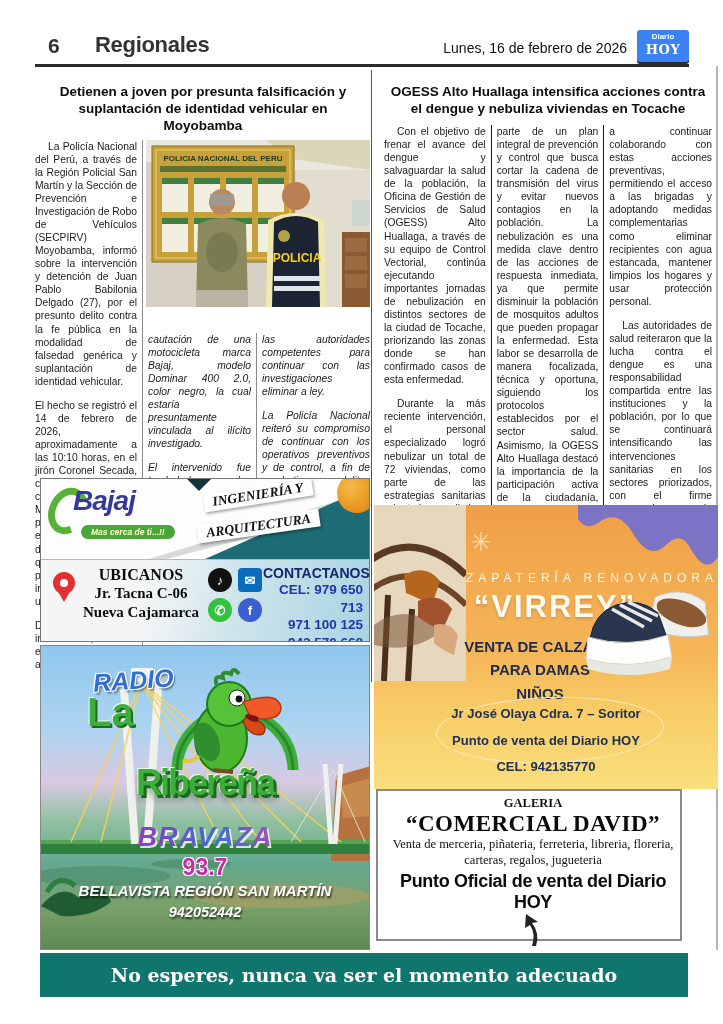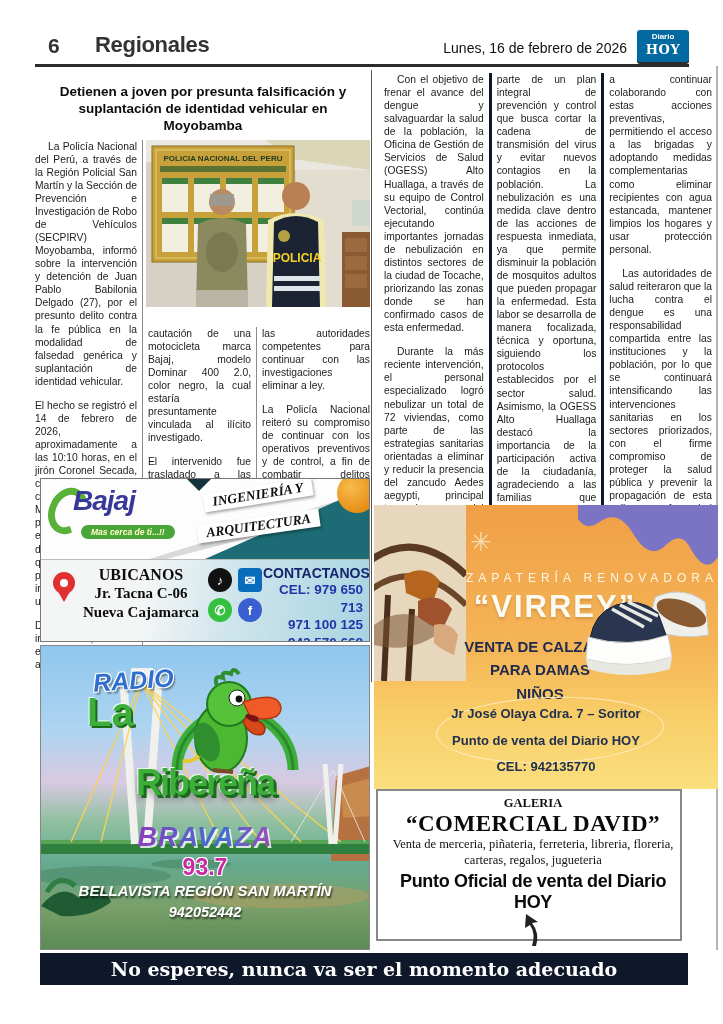--- a/index.html
+++ b/index.html
@@ -5,44 +5,44 @@
   * { margin:0; padding:0; box-sizing:border-box; }
   html,body { background:#ffffff; }
   body {
     width:723px; height:1024px; position:relative; overflow:hidden;
     font-family:"Liberation Sans", sans-serif; color:#1c1c1c;
   }
   
   .hdr-num { position:absolute; left:48px; top:34px; font-size:21px; font-weight:bold; color:#333; }
   .hdr-section { position:absolute; left:95px; top:32px; font-size:22px; font-weight:bold; color:#333; letter-spacing:-0.3px; }
   .hdr-date { position:absolute; right:96px; top:40px; font-size:14px; color:#111; }
-  .hoy-logo { position:absolute; left:637px; top:30px; width:52px; height:32px; background:#0369a1;
+  .hoy-logo { position:absolute; left:637px; top:30px; width:52px; height:32px; background:#3b82f6;
     border-radius:3px; text-align:center; box-shadow:0 2px 0 #2c2c2c; }
   .hoy-logo .small { font-size:8px; font-weight:bold; color:#fff; line-height:9px; padding-top:2px; }
   .hoy-logo .big { font-family:"DejaVu Serif", serif; font-size:13px; font-weight:bold; color:#fff; line-height:18px; letter-spacing:0.5px; }
   .hdr-rule { position:absolute; left:35px; top:64px; width:654px; height:3px; background:#2b2b2b; }
   .scan-edge { position:absolute; left:716px; top:66px; width:2px; height:884px; background:#777; opacity:0.55; }
 
   
   .articles { position:absolute; left:35px; top:70px; width:682px; display:flex; }
   .article { }
   .article-left { width:336px; }
   .article-right { width:346px; border-left:1px solid #555; padding-left:7px; }
   .headline { font-size:13.5px; font-weight:bold; text-align:center; line-height:1.25; color:#0d0d0d; padding:4px 6px 2px; min-height:42px;margin-top:10px; }
   .body-cols { display:flex; margin-top:3px; }
   .col { font-size:10.3px; line-height:1.27; text-align:justify; color:#1b1b1b; }
   .col p { margin-bottom:11px; }
   .indent { text-indent:13px; }
   .a-left-c1 { width:108px; padding-right:5px; border-right:1px solid #8a8a8a; }
   .a-left-rightblock { width:227px; }
-  .a-left-sub { display:flex; margin-top:16px; }
+  .a-left-sub { display:flex; margin-top:22px;font-style:italic; }
   .a-left-c2 { width:114px; padding:0 5px; border-right:1px solid #8a8a8a; }
   .a-left-c3 { width:113px; padding-left:5px; }
   .a-right-c { width:113px; padding:0 5px; }
-  .a-right-c1, .a-right-c2 { border-right:3px solid #0f172a; }
+  .a-right-c1, .a-right-c2 { border-right:1px solid #0f172a; }
 
   .news-photo { width:224px; height:167px; margin-left:3px; background:#cfc9bb; }
 
   
   .ad-sertel { position:absolute; left:40px; top:478px; width:330px; height:164px; border:1px solid #777; background:#fff; overflow:hidden; }
   .sertel-top { position:relative; width:100%; height:80px; background:#fdfdfd; }
   .sertel-teal { position:absolute; right:0; top:0; width:200px; height:80px;
     background:#1d6b74; clip-path:polygon(18% 100%, 100% 10%, 100% 100%); }
   .sertel-gray { position:absolute; right:0; top:0; width:220px; height:80px;
     background:#d9d9d9; clip-path:polygon(0 100%, 100% 15%, 100% 35%, 8% 100%); }
@@ -122,21 +122,21 @@
   
   .ad-david { position:absolute; left:376px; top:789px; width:306px; height:152px; border:2px solid #888; background:#fff; text-align:center;padding-left:8px; }
   .david-g { font-family:"Liberation Serif", serif; font-weight:bold; font-size:12.5px; margin-top:5px; color:#111; }
   .david-name { font-family:"Liberation Serif", serif; font-weight:bold; font-size:23px; color:#0a0a0a; letter-spacing:0.5px; }
   .david-desc { font-family:"Liberation Serif", serif; font-size:12.5px; color:#111; line-height:1.25; padding:0 4px; }
   .david-punto { font-weight:bold; font-size:18px; color:#0a0a0a; margin-top:3px; letter-spacing:-0.3px; }
   .david-arrow { height:34px; }
   .david-addr { font-weight:bold; font-size:12px; color:#0a0a0a; }
 
   
-  .footer-bar { position:absolute; left:40px; top:953px; width:648px; height:32px; background:#0f172a;
+  .footer-bar { position:absolute; left:40px; top:953px; width:648px; height:44px; background:#0f766e;
     display:flex; align-items:center; justify-content:center; }
   .footer-bar span { font-family:"DejaVu Serif", serif; font-weight:bold; font-size:19px; color:#fff; }
 </style>
 </head>
 <body>
 
 <div class="hdr-num">6</div>
 <div class="hdr-section">Regionales</div>
 <div class="hdr-date">Lunes, 16 de febrero de 2026</div>
 <div class="hoy-logo">
@@ -212,20 +212,21 @@
           <div class="col a-left-c3">
             <p>las autoridades competentes para continuar con las investigaciones eliminar a ley.</p>
             <p>La Policía Nacional reiteró su compromiso de continuar con los operativos preventivos y de control, a fin de combatir delitos relacionados con la adulteración y suplantación de identidad vehicular en la región.</p>
           </div>
         </div>
       </div>
     </div>
   </div>
 
   <div class="article article-right">
+    <div class="headline">OGESS Alto Huallaga intensifica acciones contra el dengue y nebuliza viviendas en Tocache</div>
     <div class="body-cols">
       <div class="col a-right-c a-right-c1">
         <p class="indent">Con el objetivo de frenar el avance del dengue y salvaguardar la salud de la población, la Oficina de Gestión de Servicios de Salud (OGESS) Alto Huallaga, a través de su equipo de Control Vectorial, continúa ejecutando importantes jornadas de nebulización en distintos sectores de la ciudad de Tocache, priorizando las zonas donde se han confirmado casos de esta enfermedad.</p>
         <p class="indent">Durante la más reciente intervención, el personal especializado logró nebulizar un total de 72 viviendas, como parte de las estrategias sanitarias orientadas a eliminar y reducir la presencia del zancudo Aedes aegypti, principal transmisor del dengue. Estas acciones forman</p>
       </div>
       <div class="col a-right-c a-right-c2">
         <p>parte de un plan integral de prevención y control que busca cortar la cadena de transmisión del virus y evitar nuevos contagios en la población. La nebulización es una medida clave dentro de las acciones de respuesta inmediata, ya que permite disminuir la población de mosquitos adultos que pueden propagar la enfermedad. Esta labor se desarrolla de manera focalizada, técnica y oportuna, siguiendo los protocolos establecidos por el sector salud. Asimismo, la OGESS Alto Huallaga destacó la importancia de la participación activa de la ciudadanía, agradeciendo a las familias que brindaron las facilidades al personal de salud debidamente identificado para el ingreso a sus viviendas. En ese sentido, exhortaron a la población</p>
       </div>
       <div class="col a-right-c">
         <p>a continuar colaborando con estas acciones preventivas, permitiendo el acceso a las brigadas y adoptando medidas complementarias como eliminar recipientes con agua estancada, mantener limpios los hogares y usar protección personal.</p>

